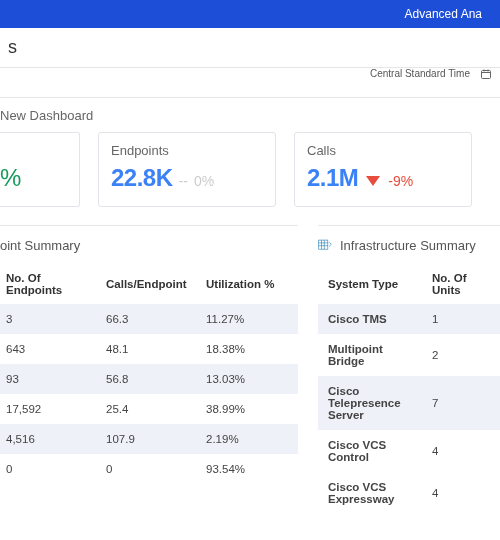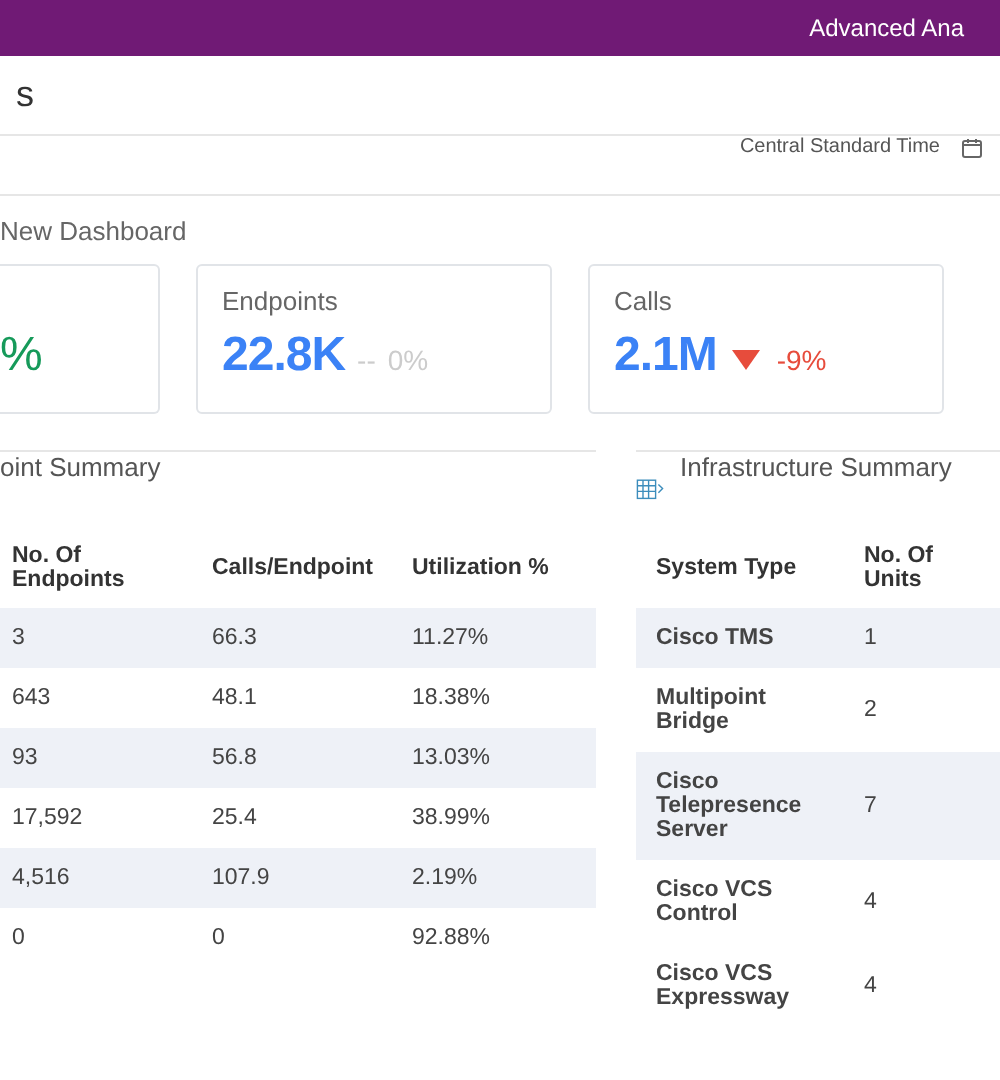--- a/index.html
+++ b/index.html
@@ -8,21 +8,21 @@
     font-size: 13px;
     color: #333;
     background: #fff;
     width: 500px;
     height: 540px;
     overflow: hidden;
     position: relative;
   }
   .topbar {
     height: 28px;
-    background: #701a75;
+    background: #1d4ed8;
     color: #fff;
     display: flex;
     justify-content: flex-end;
     align-items: center;
     padding-right: 18px;
     font-size: 12px;
   }
   .title-row {
     height: 40px;
     border-bottom: 1px solid #e6e6e6;
@@ -102,20 +102,21 @@
     display: flex;
     gap: 20px;
   }
   .panel {
     border-top: 1px solid #e6e6e6;
     flex: 1;
   }
   .panel-header {
     height: 38px;
     display: flex;
+    align-items: center;
     gap: 8px;
     font-size: 13px;
     color: #555;
     padding-left: 0;
   }
   .panel.left .panel-header { justify-content: flex-start; }
   .panel.right .panel-header { padding-left: 0; }
   .panel.left { width: 298px; flex: none; }
   .panel.right { flex: 1; }
   .icon-dots {
@@ -236,21 +237,21 @@
             <td>38.99%</td>
           </tr>
         <tr class="striped">
             <td>4,516</td>
             <td>107.9</td>
             <td>2.19%</td>
           </tr>
         <tr>
             <td>0</td>
             <td>0</td>
-            <td>92.88%</td>
+            <td>93.54%</td>
           </tr>
       </tbody>
     </table>
   </div>
 
   <div class="panel right">
     <div class="panel-header">
       <span class="icon-dots">
         <svg class="ico" width="14" height="12" viewBox="0 0 20 16" fill="#3c8dbc" stroke="#3c8dbc" stroke-width="1">
             <rect x="1" y="1" width="13" height="13" fill="none"></rect>

